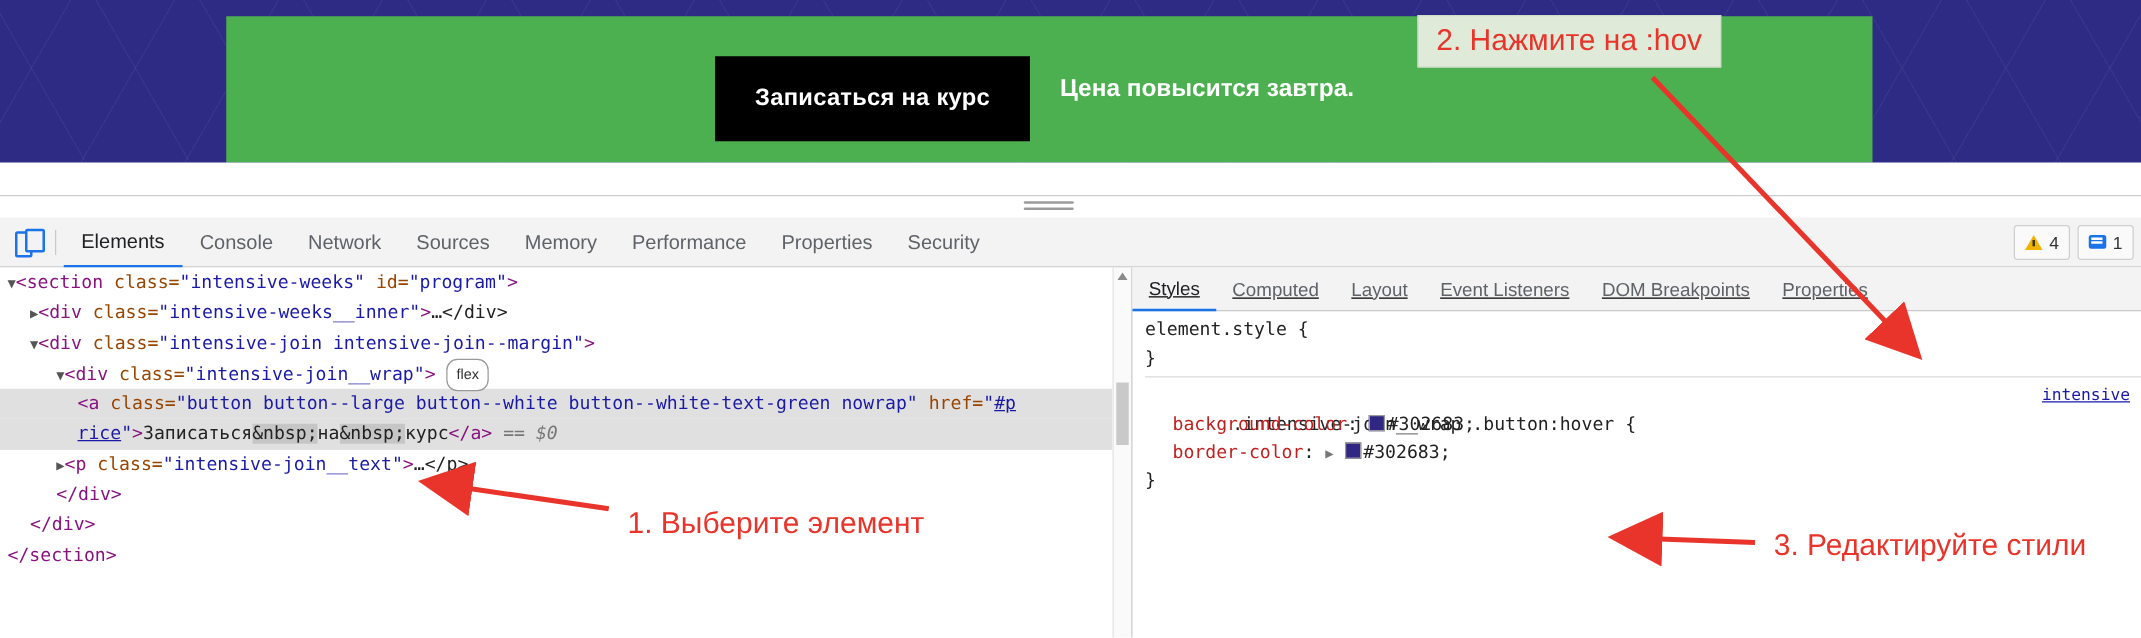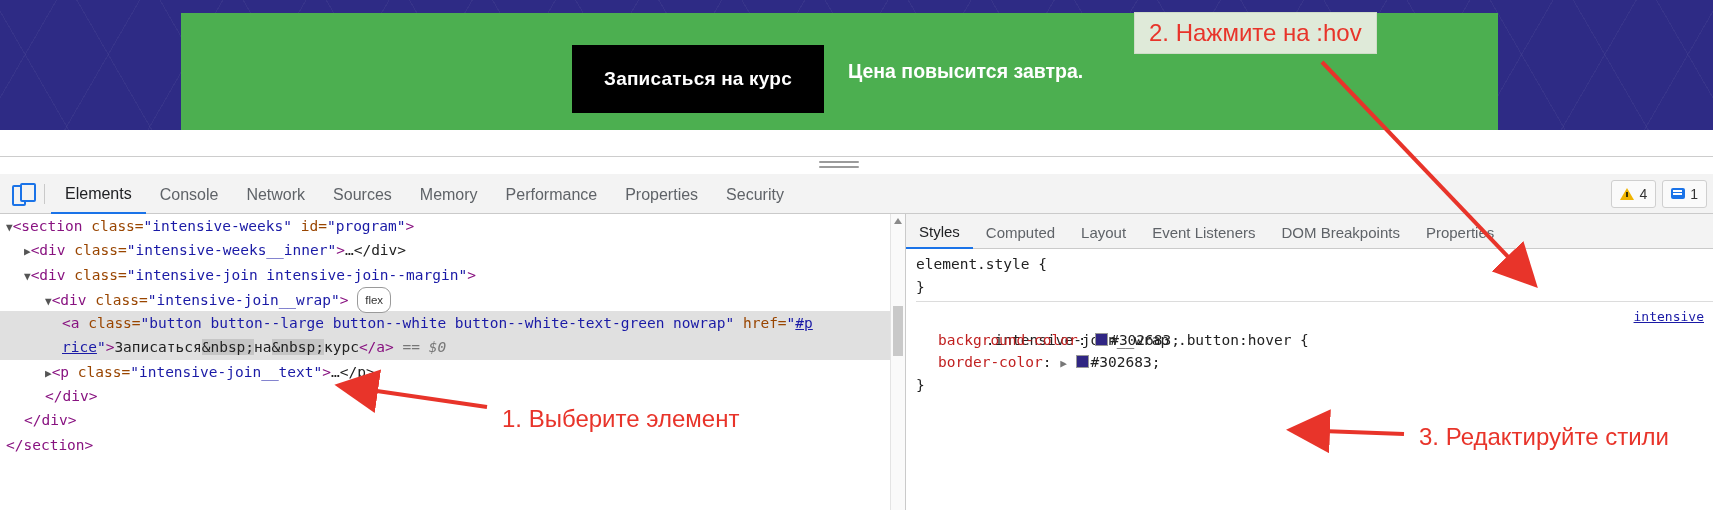--- a/index.html
+++ b/index.html
@@ -111,21 +111,21 @@
     position:absolute;left:890px;top:57px;width:14px;height:297px;background:#fafafa;border-left:1px solid #e4e4e4;
   }
   #dom-scrollbar .thumb{position:absolute;left:2px;top:92px;width:10px;height:50px;background:#c9c9c9;border-radius:0;}
   #dom-scrollbar .up{position:absolute;left:3px;top:4px;width:0;height:0;border-left:4px solid transparent;border-right:4px solid transparent;border-bottom:6px solid #8a8a8a;}
 
   #styles-pane{
     position:absolute;left:905px;top:57px;width:808px;height:297px;
     background:#ffffff;border-left:1px solid #cacaca;
   }
   #styles-tabs{
-    height:34px;display:flex;align-items:center;background:#f3f3f3;border-bottom:1px solid #cacaca;
+    height:34px;display:flex;align-items:center;background:#f3f3f3;border-bottom:1px solid #cacaca;text-decoration:underline;
   }
   .st-tab{padding:0 13px;height:33px;line-height:35px;font-size:15px;color:#5f6368;white-space:nowrap;}
   .st-tab.active{color:#202124;border-bottom:2px solid #1a73e8;}
   #filter-bar{
     height:32px;border-bottom:1px solid #dcdcdc;display:flex;align-items:center;position:relative;background:#fff;
   }
   #filter-input{
     border:0;outline:0;font-size:15px;color:#9aa0a6;margin-left:14px;width:400px;background:transparent;
     font-family:"Liberation Sans",sans-serif;
   }

